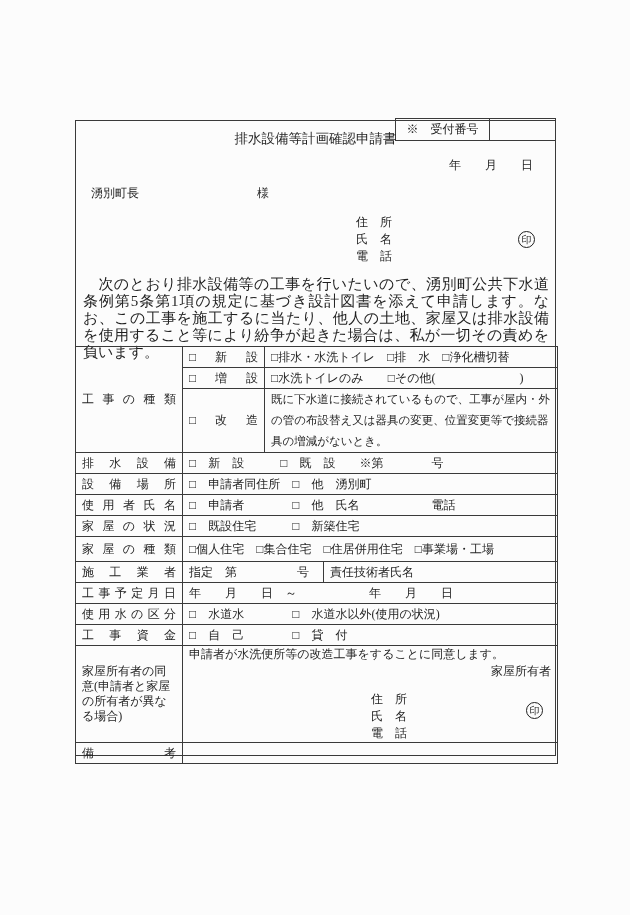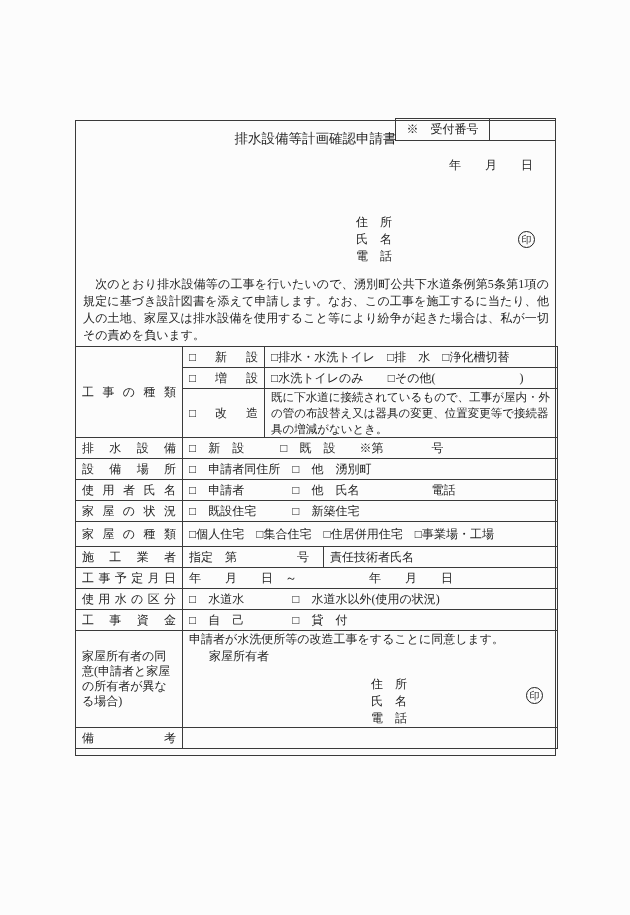--- a/index.html
+++ b/index.html
@@ -26,33 +26,33 @@
   .date-line { position:absolute; top:36px; right:22px; }
   .addressee { position:absolute; top:64px; left:15px; }
   .addressee .honorific { margin-left:118px; }
   .contact { line-height:17px; }
   .contact-top { position:absolute; left:280px; top:93px; }
   .seal { display:flex; align-items:center; justify-content:center;
     width:17px; height:17px; border:1px solid var(--ink); border-radius:50%;
     font-size:10px; line-height:1; }
   .seal-top { position:absolute; left:442px; top:110px; }
   .declaration { position:absolute; left:7px; top:155px; width:466px;
-    font-size:12px; line-height:17px; text-align:justify; }
+    font-size:15px; line-height:17px; text-align:justify; }
 
   
   .form-table { position:absolute; left:-1px; top:225px; width:482px;
     border-collapse:collapse; table-layout:fixed; font-size:12px; }
   .form-table td { border:1px solid var(--line); padding:0 6px; overflow:hidden; }
   .jlabel { text-align:justify; text-align-last:justify; padding:0 7px;margin-top:15px; }
-  .small { font-size:11.5px; line-height:16px; padding:2px 6px; }
+  .small { font-size:11.5px; line-height:21px; padding:2px 6px; }
   .center-cell { text-align:left;border-radius:7px; }
   .consent-label { white-space:pre-line; line-height:15px;
     text-align:right; text-align-last:left; }
   .consent-cell { position:relative; vertical-align:top; padding:3px 6px; }
-  .owner-line { margin-left:20px; }
+  .owner-line { margin-left:20px;text-align:right; }
   .consent-contact { margin:11px 0 0 182px; line-height:17px; }
   .consent-cell .seal { position:absolute; right:14px; top:56px; }
 
   .note { position:absolute; left:88px; top:765px; font-size:12px; }
 </style>
 </head>
 <body>
 
 <div class="page">
 
@@ -60,20 +60,23 @@
     <div class="rlabel">※　受付番号</div>
     <div class="rvalue"></div>
   </div>
 
   <div class="main-box">
 
     <div class="form-title">排水設備等計画確認申請書</div>
 
     <div class="date-line">年　　月　　日</div>
 
+    <div class="addressee">
+      <span>湧別町長</span><span class="honorific">様</span>
+    </div>
 
     <div class="contact contact-top">
       <div>住　所</div>
       <div>氏　名</div>
       <div>電　話</div>
     </div>
     <span class="seal seal-top">印</span>
 
     <div class="declaration">　次のとおり排水設備等の工事を行いたいので、湧別町公共下水道条例第5条第1項の規定に基づき設計図書を添えて申請します。なお、この工事を施工するに当たり、他人の土地、家屋又は排水設備を使用すること等により紛争が起きた場合は、私が一切その責めを負います。</div>
 

